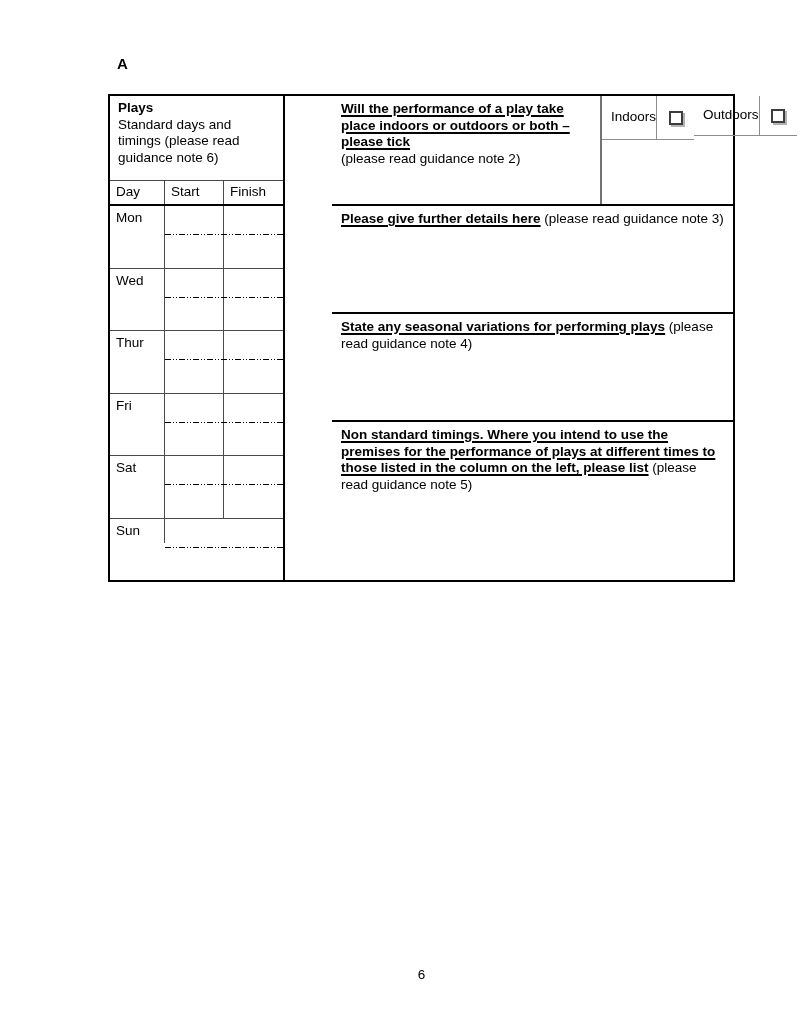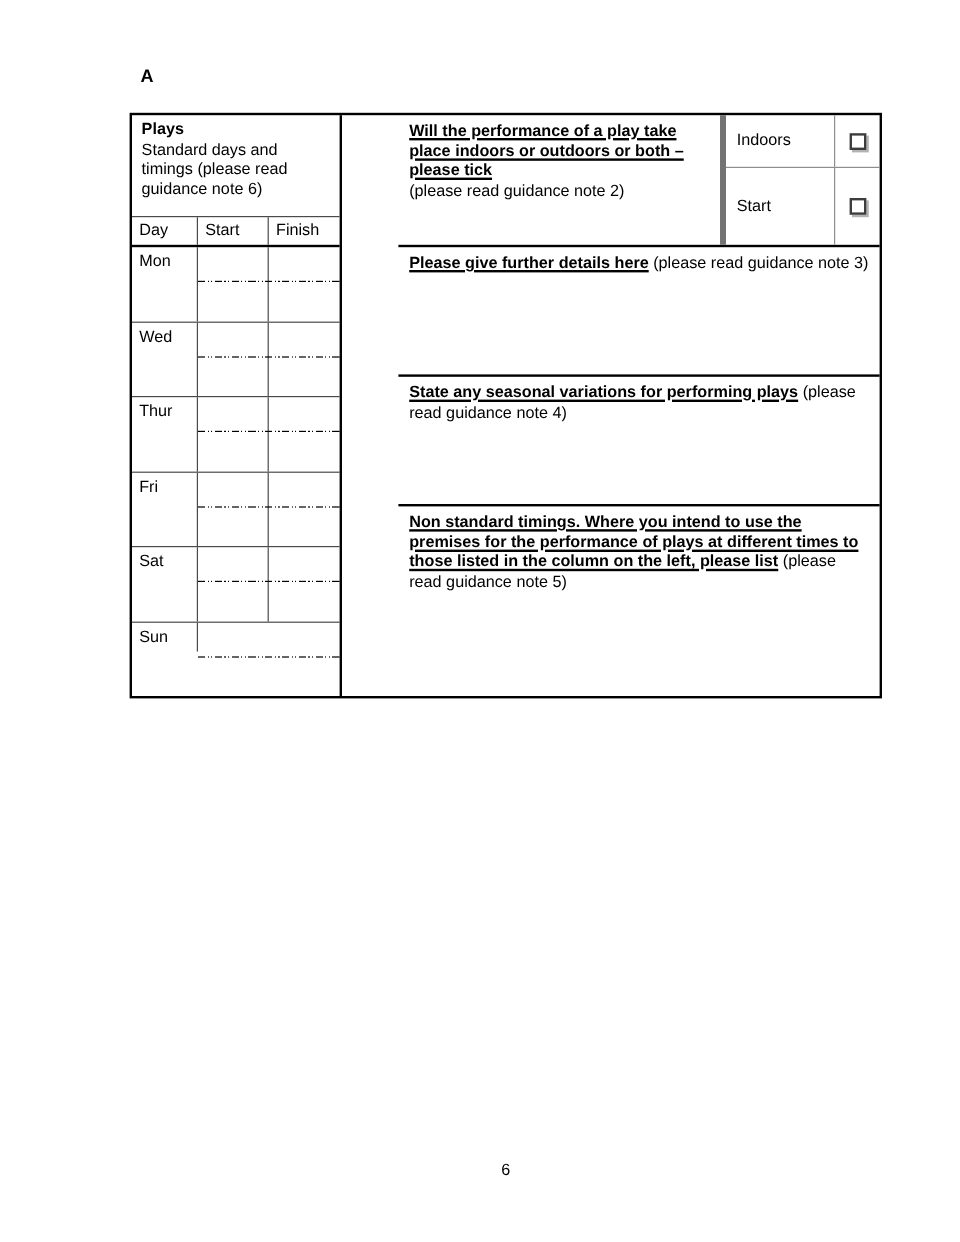--- a/index.html
+++ b/index.html
@@ -72,22 +72,22 @@
   .q-row {
     height: 110px; flex-shrink: 0;
     border-bottom: 2px solid #000;
     display: flex;
   }
   .q-cell { flex: 1; padding: 5px 9px; }
   .q-note { margin-top: 0; }
 
   .opt-col {
     width: 133px; flex-shrink: 0;
-    border-left: 5px solid #737373;
-    display: flex; flex-direction: column;
+    border-left: 2px solid #737373;
+    display: flex; flex-direction: row;
   }
   .opt-row { display: flex; border-bottom: 1px solid #8d8d8d; }
   .opt-row-1 { height: 44px; }
   .opt-row-2 { height: 40px; }
   .opt-row-3 { flex: 1; border-bottom: none; }
   .opt-label {
     flex: 1; display: flex; align-items: center;
     padding-left: 9px; border-right: 1px solid #8d8d8d;
   }
   .cb-cell {
@@ -180,20 +180,26 @@
   <div class="right-panel">
 
     <div class="q-row">
       <div class="q-cell">
         <span class="bold-u">Will the performance of a play take place indoors or outdoors or both – please tick</span>
         <div class="q-note">(please read guidance note 2)</div>
       </div>
       <div class="opt-col">
         <div class="opt-row opt-row-1">
           <div class="opt-label">Indoors</div>
+          <div class="cb-cell">
+            <div class="checkbox"></div>
+          </div>
+        </div>
+        <div class="opt-row opt-row-2">
+          <div class="opt-label">Outdoors</div>
           <div class="cb-cell">
             <div class="checkbox"></div>
           </div>
         </div>
         <div class="opt-row opt-row-3">
           <div class="opt-label">Start</div>
           <div class="cb-cell">
             <div class="checkbox"></div>
           </div>
         </div>

